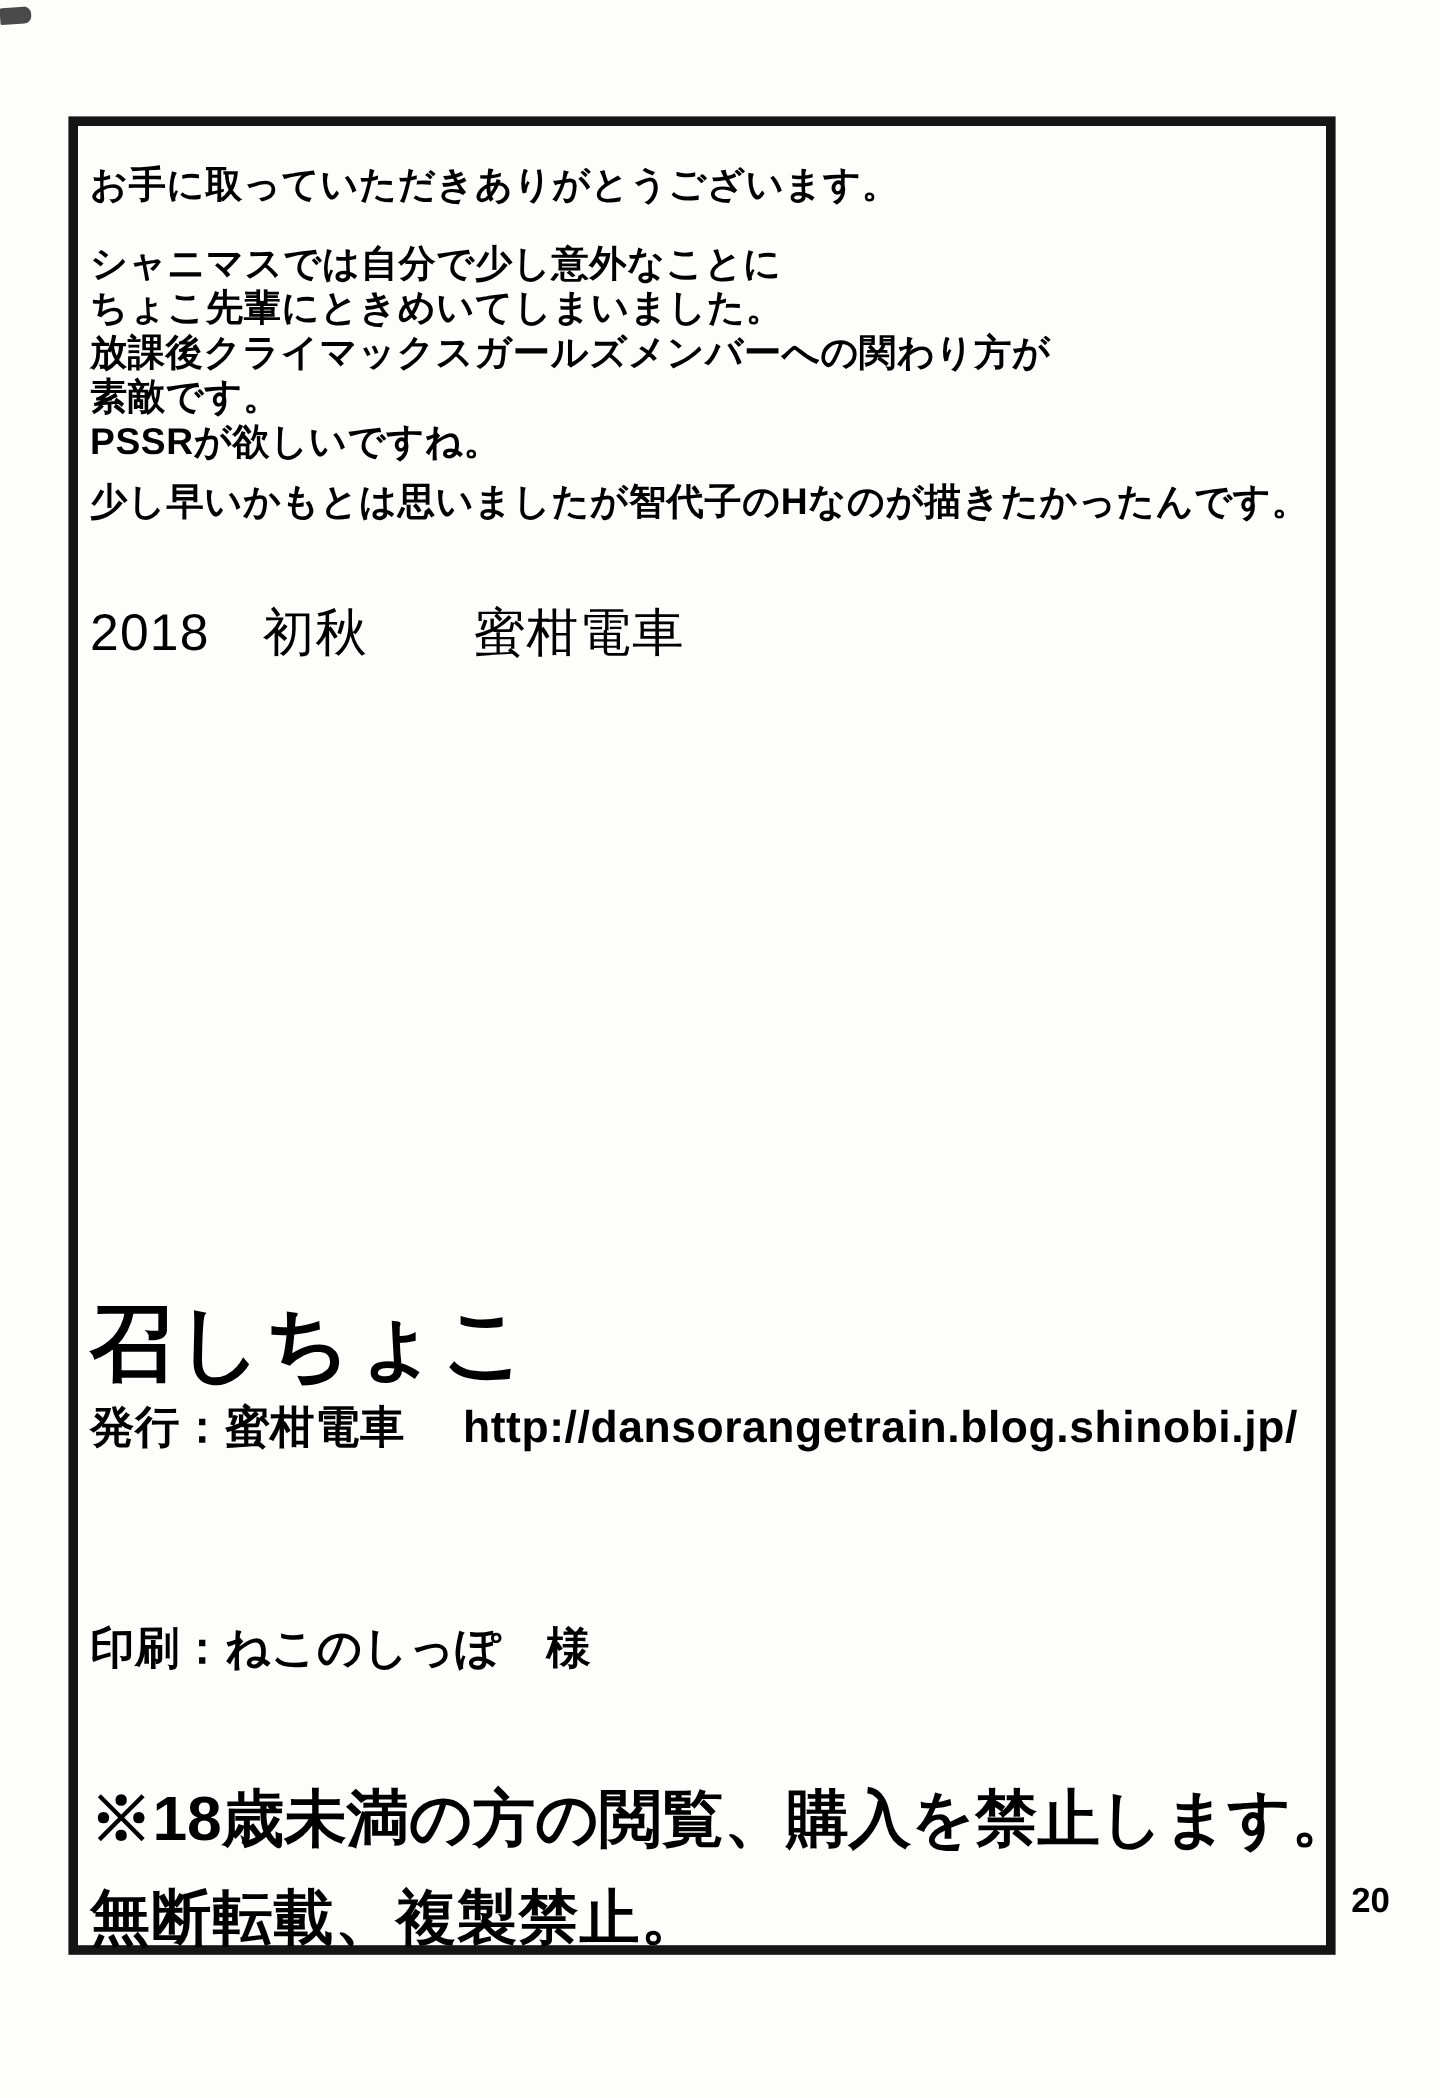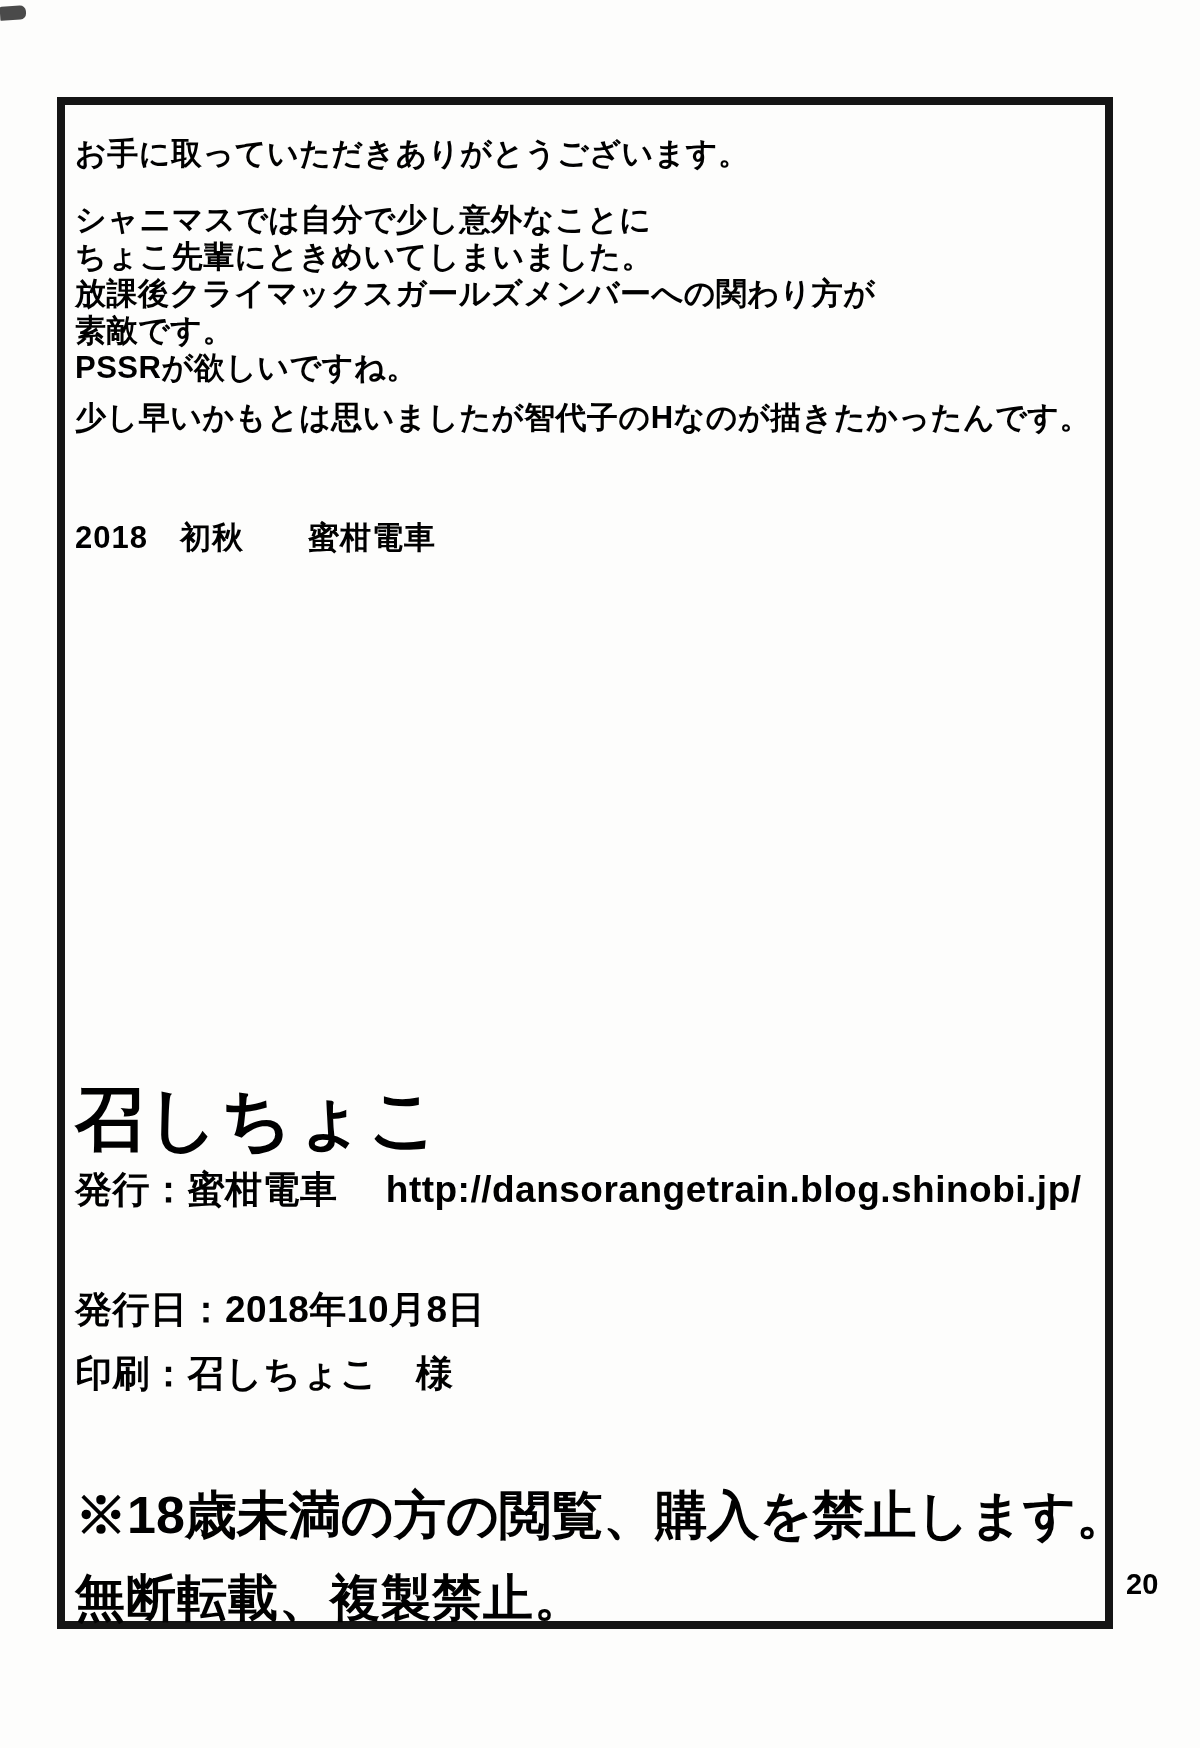--- a/index.html
+++ b/index.html
@@ -36,23 +36,23 @@
   .body-line {
     font-size: 31px;
     line-height: 37px;
     font-weight: 600;
     letter-spacing: 0.5px;
   }
   .para2 { top: 96px; }
   .line1 { top: 30px; }
   .line3 { top: 294px; }
   .signoff {
-    top: 412px;
-    font-size: 31px;
-    font-weight: 700;
+    top: 394px;
+    font-size: 43px;
+    font-weight: 400;
     letter-spacing: 1px;
   }
   .title {
     top: 968px;
     font-size: 70px;
     font-weight: 800;
     letter-spacing: 2px;
     text-align: right;
   }
   .colophon-line {
@@ -124,22 +124,21 @@
       <div class="txt body-line" style="top:207px">素敵です。</div>
       <div class="txt body-line" style="top:244px">PSSRが欲しいですね。</div>
 
       <div class="txt body-line line3">少し早いかもとは思いましたが智代子のHなのが描きたかったんです。</div>
 
       <div class="txt signoff">2018　初秋　　蜜柑電車</div>
 
       <div class="txt title">召しちょこ</div>
 
       <div class="txt colophon-line pub">発行：蜜柑電車　 http://dansorangetrain.blog.shinobi.jp/</div>
-      <div class="txt colophon-line date">発行日：2018年10月8日</div>
-      <div class="txt colophon-line print">印刷：召しちょこ　様</div>
+      <div class="txt colophon-line print">印刷：ねこのしっぽ　様</div>
 
       <div class="txt warn1">※18歳未満の方の閲覧、購入を禁止します。</div>
       <div class="txt warn2">無断転載、複製禁止。</div>
 
     </div>
   </div>
 
   <div class="page-number">20</div>
 
 </div>

